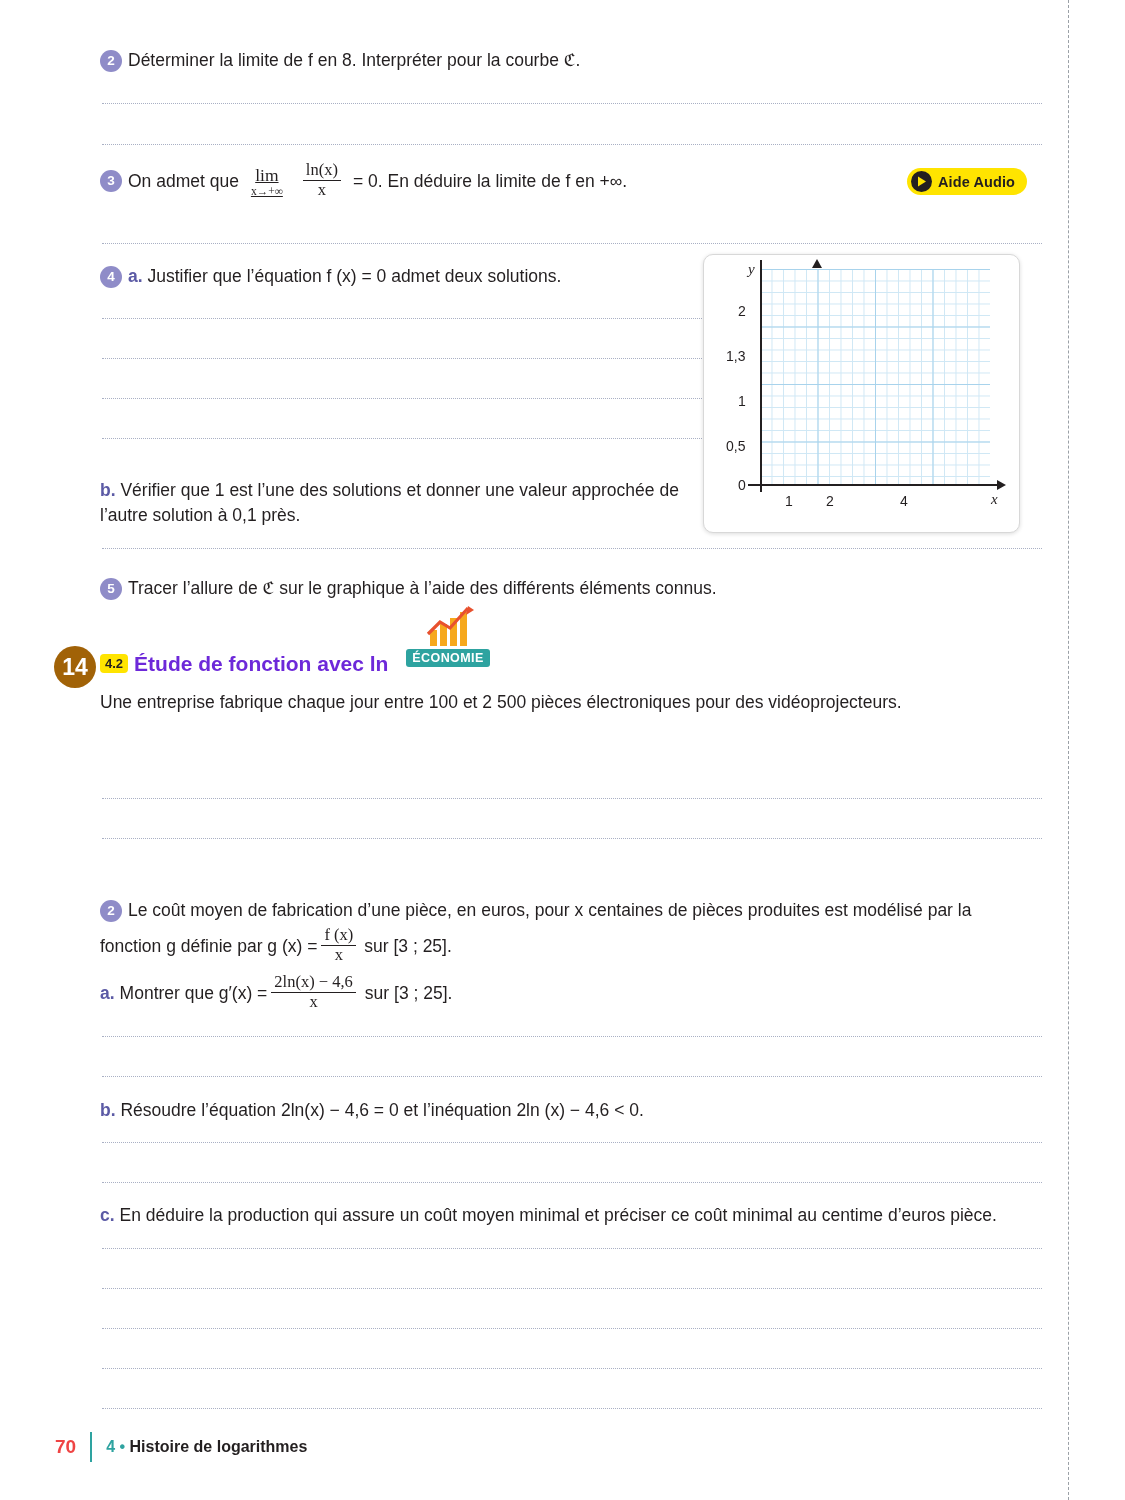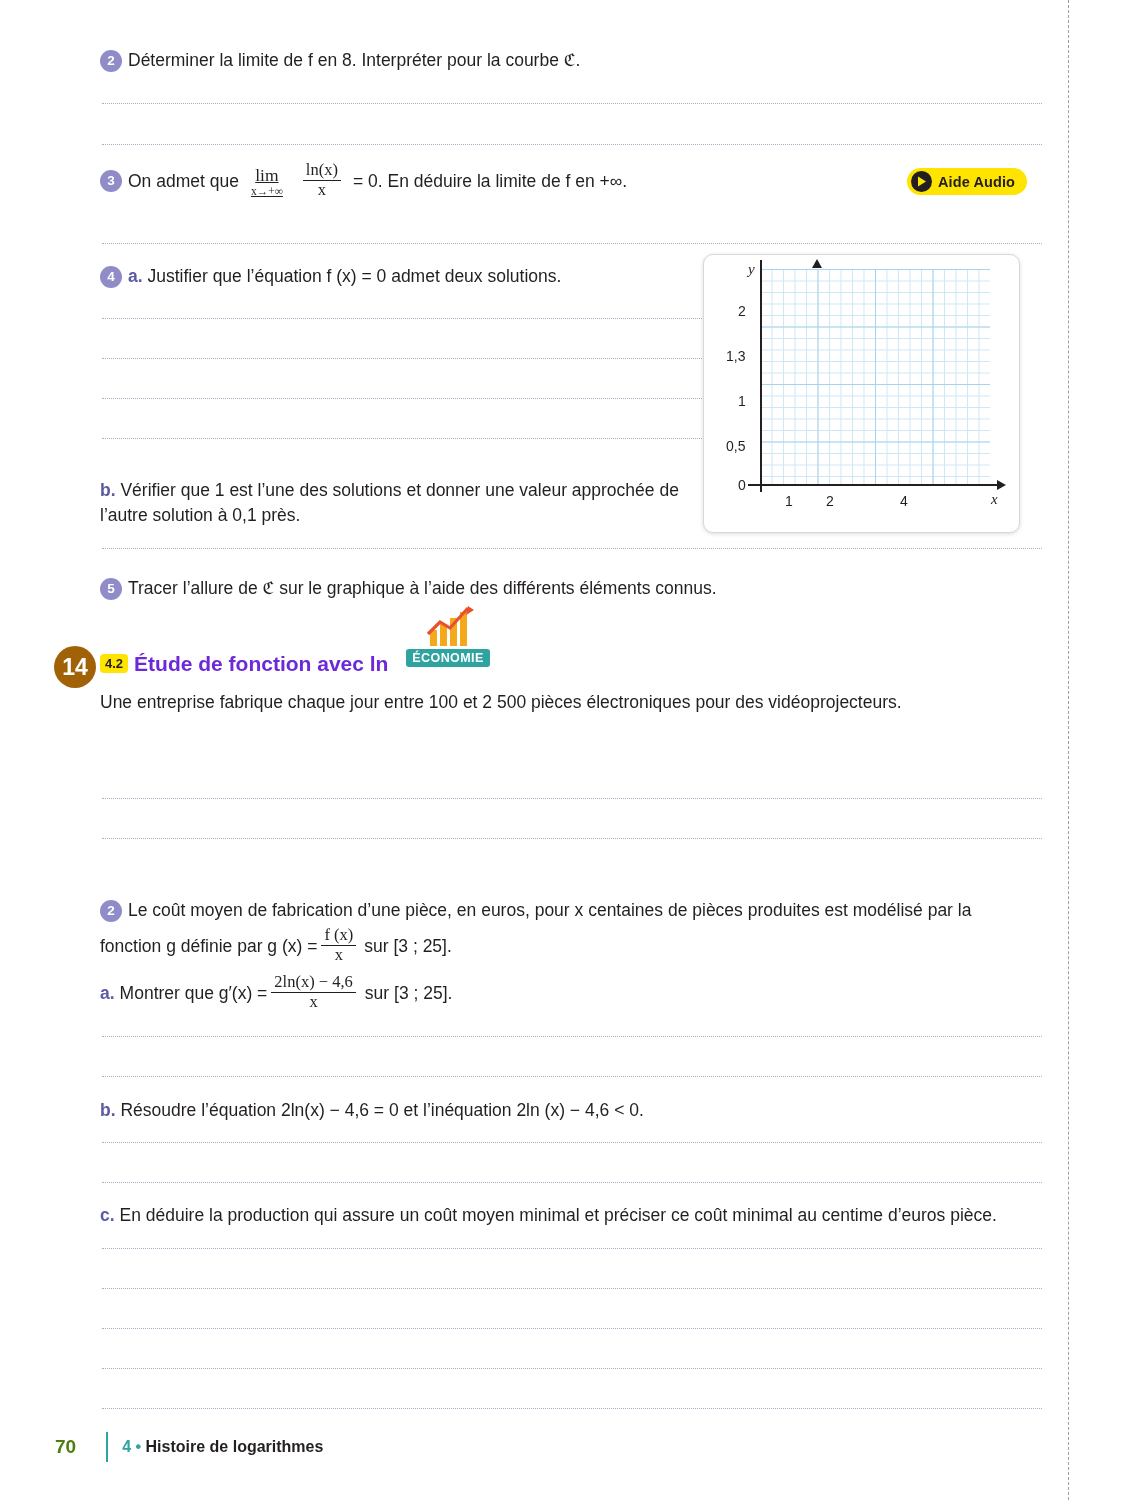--- a/index.html
+++ b/index.html
@@ -261,22 +261,22 @@
     position: absolute;
     left: 55px;
     bottom: 38px;
     display: flex;
     align-items: center;
     gap: 0;
   }
   .footer .pg {
     font-size: 19px;
     font-weight: bold;
-    color: #4d7c0f;
-    margin-right: 30px;
+    color: #ef4444;
+    margin-right: 14px;
   }
   .footer .divider {
     width: 2px;
     height: 30px;
     background: #2ea3a0;
     margin-right: 14px;
   }
   .footer .chap {
     font-size: 16px;
     font-weight: bold;

